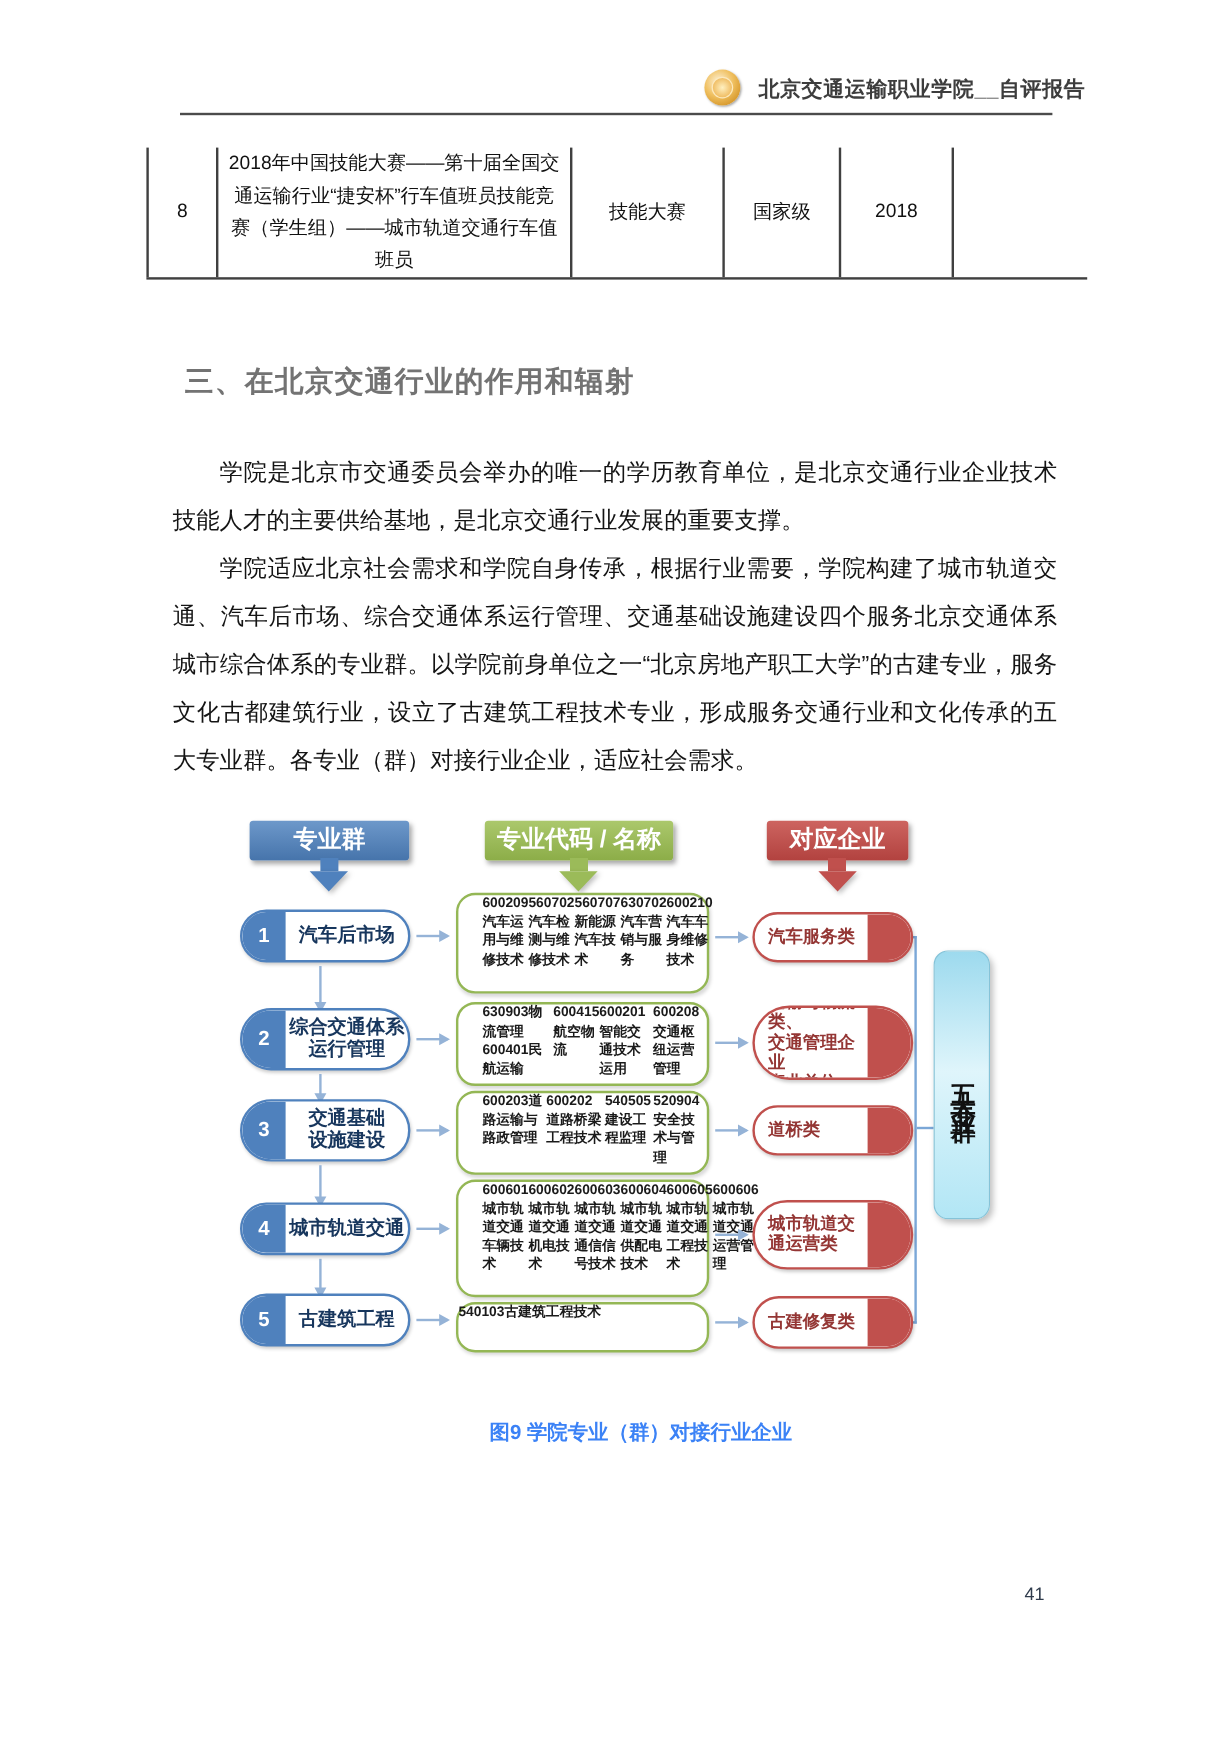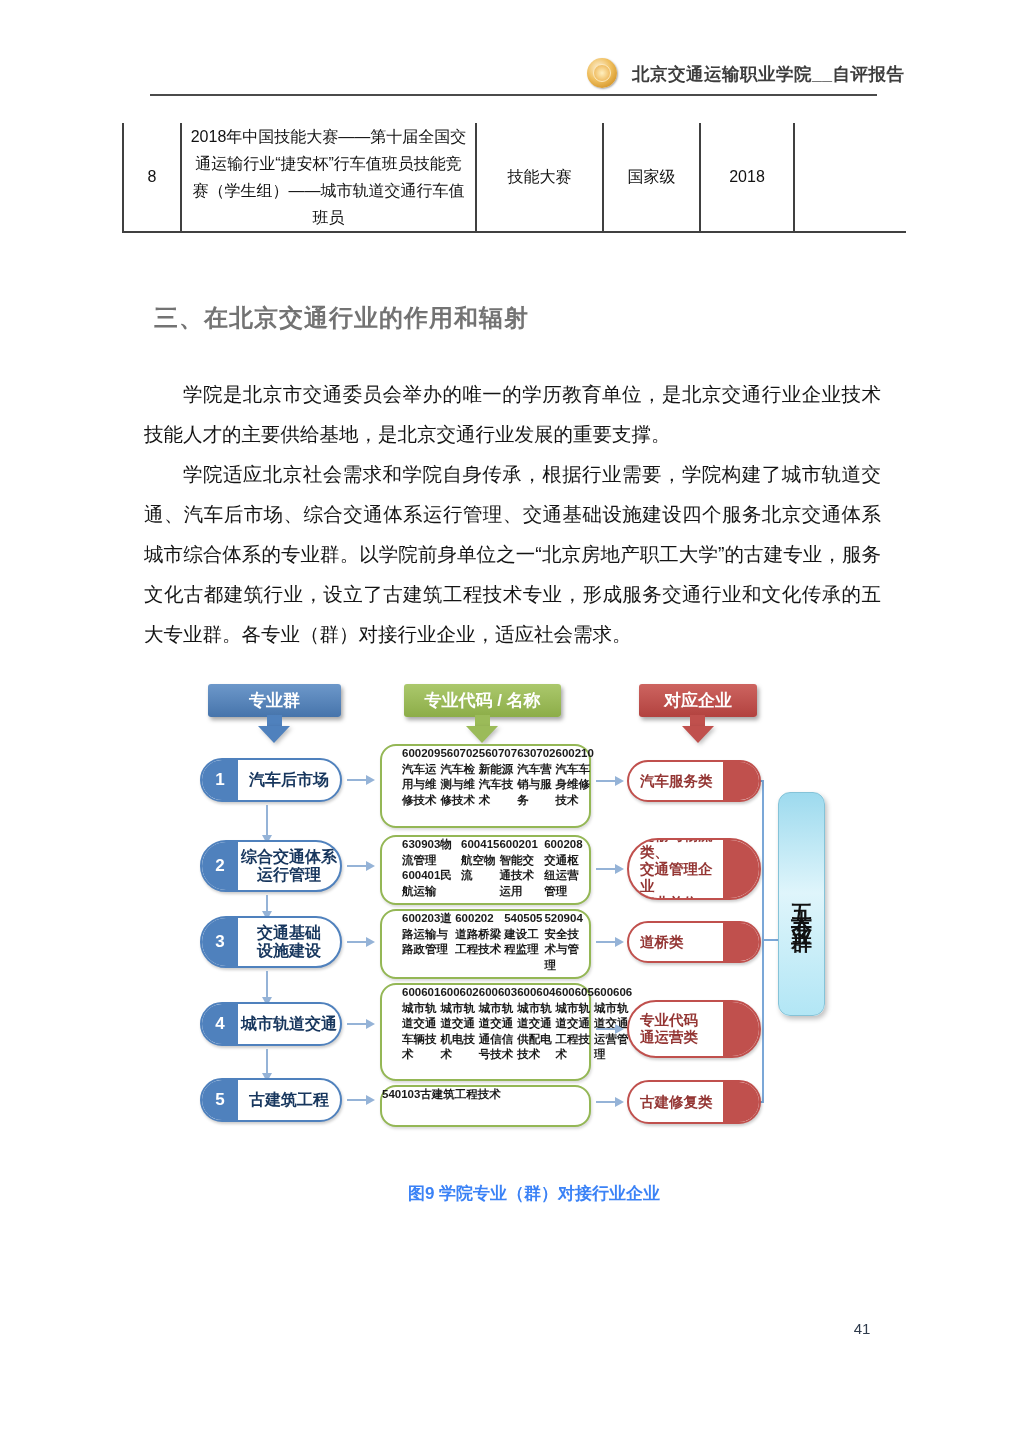--- a/index.html
+++ b/index.html
@@ -26,21 +26,21 @@
 
   
   .sec-heading{position:absolute;left:154px;top:302px;font-size:24px;font-weight:bold;color:#737373;letter-spacing:1px;}
   .para{position:absolute;left:144px;width:737px;margin:0;font-size:19.5px;line-height:40px;
         text-align:justify;text-indent:2em;color:#141414;}
   .p1{top:374px;} .p2{top:454px;}
 
   
   #diagram{position:absolute;left:0;top:0;width:1024px;height:1448px;}
   .tab{position:absolute;top:684px;height:33px;line-height:33px;text-align:center;color:#fff;
-       font-weight:bold;font-size:17px;border-radius:3px;box-shadow:2px 3px 4px rgba(0,0,0,.35);}
+       font-weight:bold;font-size:20px;border-radius:3px;box-shadow:2px 3px 4px rgba(0,0,0,.35);}
   .blue-bg{background:linear-gradient(#6d98ca,#4674ab);}
   .green-bg{background:linear-gradient(#abc86c,#8cad48);}
   .red-bg{background:linear-gradient(#cd6460,#b2423f);}
   .tab-stem{position:absolute;top:715px;width:15px;height:11px;}
   .stem-blue{background:#4f81bd;} .stem-green{background:#9bbb59;} .stem-red{background:#c0504d;}
   .tab-tri{position:absolute;top:726px;width:0;height:0;border-left:16px solid transparent;
        border-right:16px solid transparent;filter:drop-shadow(2px 2px 2px rgba(0,0,0,.25));}
   .tri-blue{border-top:17px solid #4f81bd;} .tri-green{border-top:17px solid #9bbb59;} .tri-red{border-top:17px solid #c0504d;}
 
   .group-capsule{position:absolute;left:200px;width:142px;background:#fff;border:2.5px solid #4f81bd;
@@ -183,21 +183,21 @@
       </div>
       <div class="codes-box" style="top: 983px; height: 98px;">
         <div class="code-line">600601城市轨道交通车辆技术</div>
         <div class="code-line">600602城市轨道交通机电技术</div>
         <div class="code-line">600603城市轨道交通通信信号技术</div>
         <div class="code-line">600604城市轨道交通供配电技术</div>
         <div class="code-line">600605城市轨道交通工程技术</div>
         <div class="code-line">600606城市轨道交通运营管理</div>
       </div>
       <div class="ent-capsule" style="top: 1000px; height: 58px; border-radius: 29px;">
-        <div class="ent-label">专业代码
+        <div class="ent-label">城市轨道交
 通运营类</div>
         <div class="ent-red"></div>
       </div>
       <div class="harrow" style="left: 347px; width: 26px; top: 1023px;"></div>
       <div class="harrow" style="left: 596px; width: 26px; top: 1028px;"></div>
       <div class="varrow" style="left: 266px; top: 1049px; height: 25px;"></div>
       <div class="group-capsule" style="top: 1078px; height: 44px; border-radius: 22px;">
         <div class="cap-num">5</div>
         <div class="cap-label">古建筑工程</div>
       </div>

